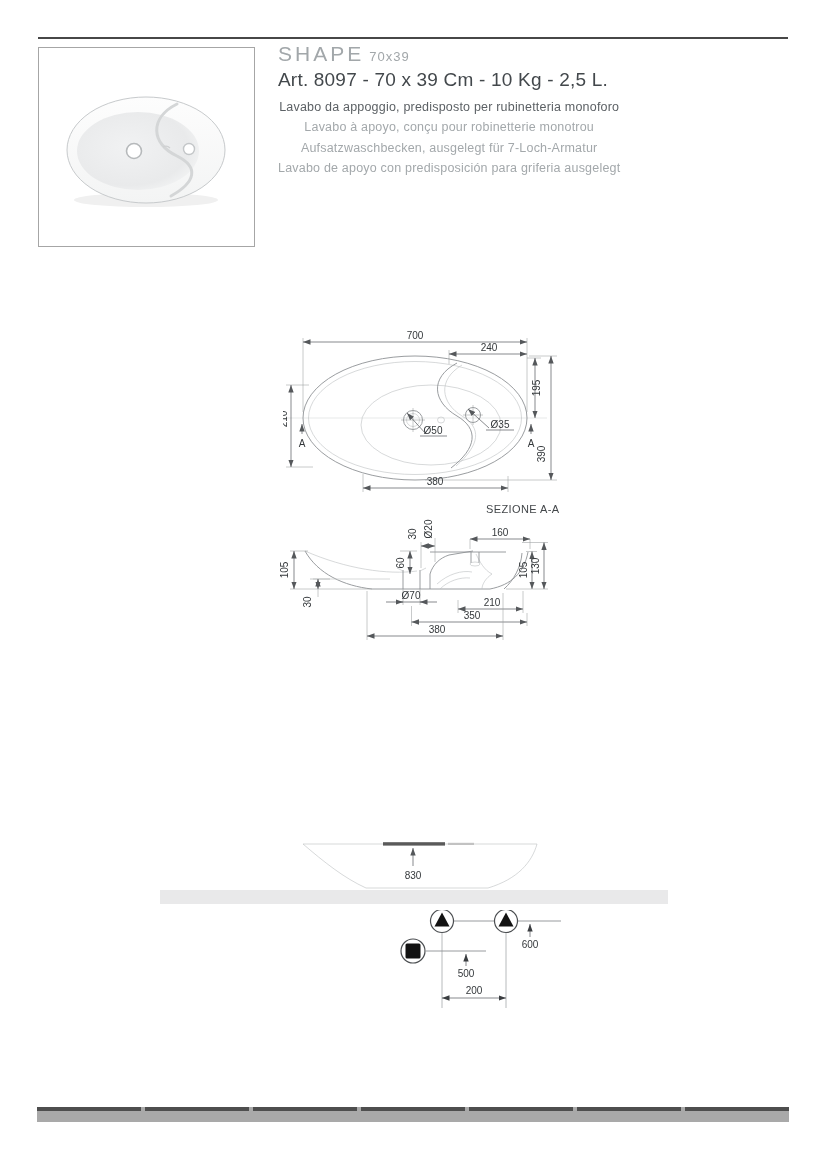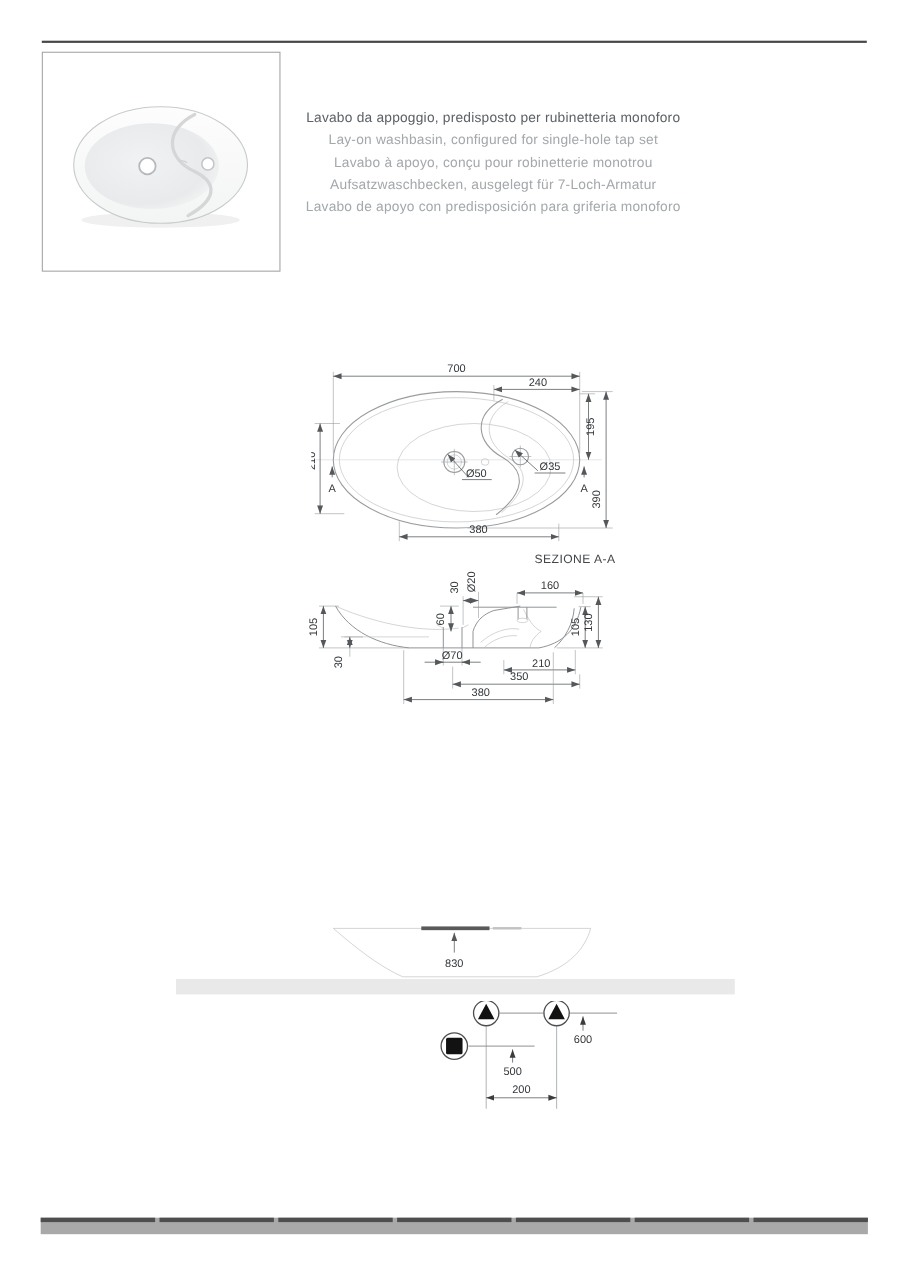--- a/index.html
+++ b/index.html
@@ -55,27 +55,32 @@
       <ellipse cx="107" cy="152" rx="72" ry="7" fill="#f0f0f0"></ellipse>
       <ellipse cx="107" cy="102" rx="79" ry="53" fill="url(#shellg)" stroke="#c7cacc" stroke-width="1"></ellipse>
       <ellipse cx="99" cy="103" rx="61" ry="39" fill="url(#bowlsh)"></ellipse>
       <path d="M 138,56 C 110,70 112,96 138,108 C 160,119 157,134 132,148" fill="none" stroke="#d4d6d7" stroke-width="3" stroke-linecap="round"></path>
       <circle cx="95" cy="103" r="7.5" fill="#ffffff" stroke="#b6b9bb" stroke-width="1.6"></circle>
       <circle cx="150" cy="101" r="5.5" fill="#ffffff" stroke="#c3c6c8" stroke-width="1.4"></circle>
       <path d="M 124,99 q 4,-2 7,1" fill="none" stroke="#cfd1d2" stroke-width="1.2"></path>
     </svg>
   </div>
 
+  <div class="header">
+    <div class="brand-line">
+      <span class="brand">SHAPE</span><span class="brand-size">70x39</span>
+    </div>
+    <div class="article">Art. 8097 - 70 x 39 Cm - 10 Kg - 2,5 L.</div>
+  </div>
 
   <ul class="descriptions">
     <li class="primary">Lavabo da appoggio, predisposto per rubinetteria monoforo</li>
-    <li>Lay-on washbasin, configured for single-hole tap set</li>
     <li>Lavabo à apoyo, conçu pour robinetterie monotrou</li>
     <li>Aufsatzwaschbecken, ausgelegt für 7-Loch-Armatur</li>
-    <li>Lavabo de apoyo con predisposición para griferia monoforo</li>
+    <li>Lavabo de apoyo con predisposición para griferia ausgelegt</li>
   </ul>
 
   <svg class="abs" style="left:283px;top:326px;" width="282" height="178" viewBox="0 0 282 178">
     <defs>
       <marker id="arr1" viewBox="0 0 8 7" refX="7.5" refY="3.5" markerWidth="8" markerHeight="7" orient="auto-start-reverse" markerUnits="userSpaceOnUse">
         <path d="M0,0.8 L7.5,3.5 L0,6.2 Z" fill="#55585b"></path>
       </marker>
     </defs>
     <g>
       <line x1="4" y1="92" x2="264" y2="92" class="cline"></line>

